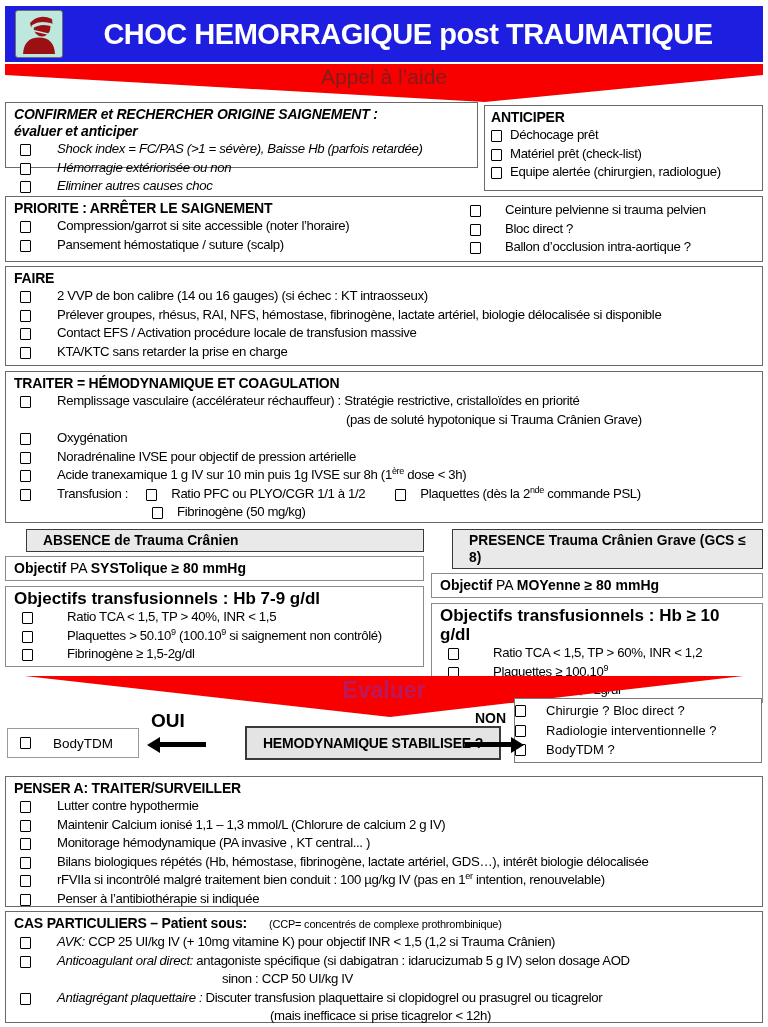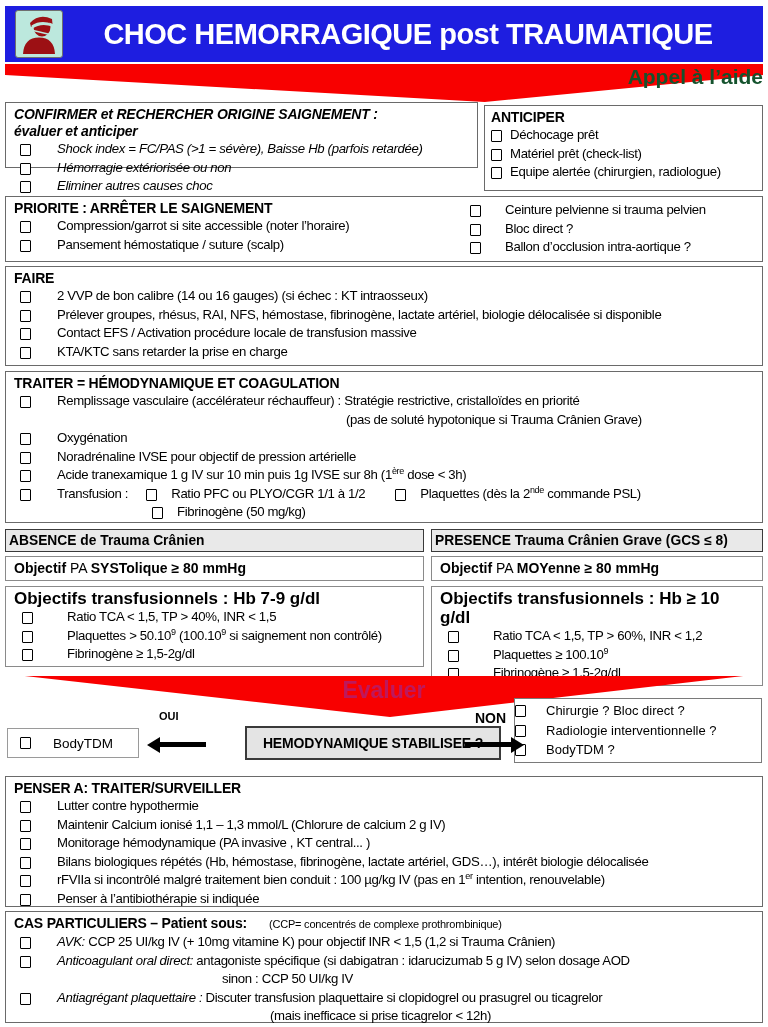--- a/index.html
+++ b/index.html
@@ -7,21 +7,21 @@
   .page{width:768px;height:1027px;box-sizing:border-box;padding:6px 5px;background:#fff;overflow:hidden;}
 
   
   .header{height:56px;background:#1e1ee0;display:flex;align-items:center;padding:14px 10px;box-sizing:border-box;}
   .icon-tile{width:46px;height:46px;background:#bce8dd;border:1px solid #6f6f6f;border-radius:3px;flex:0 0 auto;display:flex;align-items:center;justify-content:center;}
   .header-title{flex:1;text-align:center;color:#fff;font-weight:bold;font-size:29px;white-space:nowrap;letter-spacing:-0.5px;}
 
   
   .banner{position:relative;height:38px;margin-top:2px;}
   .banner svg,.evalflow .tri{position:absolute;left:0;top:0;width:100%;height:100%;}
-  .banner-text{position:relative;text-align:right;color:#14532d;font-weight:bold;font-size:21px;line-height:26px;}
+  .banner-text{position:relative;text-align:center;color:#7f1d1d;font-weight:normal;font-size:21px;line-height:26px;}
 
   
   .box{border:1.5px solid #6a6a6a;background:#fff;box-sizing:border-box;padding:3px 8px;}
   .b-title{font-weight:bold;font-size:14px;line-height:17px;letter-spacing:-0.2px;}
   .it{display:flex;align-items:flex-start;font-size:13.2px;line-height:18.5px;}
   .tight{letter-spacing:-0.35px;}
   .cb{flex:0 0 auto;width:9px;height:10px;border:1.7px solid #000;border-radius:1px;margin-top:4px;background:#fff;}
   .ml6{margin-left:6px;} .ml8{margin-left:8px;}
   .mr8{margin-right:8px;} .mr20{margin-right:20px;} .mr24{margin-right:24px;} .mr26{margin-right:26px;} .mr34{margin-right:34px;}
   sup{font-size:9px;line-height:0;}
@@ -37,35 +37,35 @@
 
   .box-faire{margin-top:4px;height:100px;}
   .box-traiter{margin-top:5px;height:152px;}
   .cont-line{padding-left:332px;font-size:13.2px;line-height:18.5px;}
   .cb-n1{margin-left:18px;margin-right:14px;}
   .cb-n2{margin-left:30px;margin-right:14px;}
   .fibri-line{padding-left:138px;}
 
   .cols{display:flex;gap:7px;margin-top:6px;height:145px;}
   .col-l{width:419px;} .col-r{flex:1;}
-  .col-head{background:#e9e9e9;border:1.6px solid #3a3a3a;font-weight:bold;font-size:13.8px;padding:2px 3px;line-height:17px;}
+  .col-head{background:#e9e9e9;border:1.6px solid #3a3a3a;font-weight:bold;font-size:13.8px;padding:2px 16px;line-height:17px;margin-left:21px;}
   .obj-box{border:1.4px solid #8a8a8a;margin-top:4px;padding:3px 8px;font-size:14px;line-height:17px;}
   .trans-box{border:1.4px solid #8a8a8a;margin-top:5px;padding:2px 8px;}
   .trans-title{font-weight:bold;font-size:17px;line-height:19px;}
 
   
   .evalflow{position:relative;height:96px;margin-top:2px;}
   .evalflow .tri{height:42px;}
   .eval-text{position:absolute;top:1px;left:0;right:0;text-align:center;color:#be185d;font-weight:bold;font-size:23px;}
   .flow-right{position:absolute;right:1px;top:22px;width:248px;border:1.5px solid #7a7a7a;background:#fff;padding:2px 0;box-sizing:border-box;}
   .flow-right .it{font-size:13px;line-height:19.5px;}
   .bodytdm{position:absolute;left:2px;top:52px;width:132px;height:30px;border:1.4px solid #9a9a9a;background:#fff;display:flex;align-items:center;font-size:13.5px;box-sizing:border-box;}
   .bodytdm .cb{margin-top:0;margin-left:12px;margin-right:22px;}
   .qbox{position:absolute;left:201px;top:50px;width:256px;height:34px;background:#e4e4e4;border:2px solid #3a3a3a;display:flex;align-items:center;justify-content:center;font-weight:bold;font-size:14px;box-sizing:border-box;letter-spacing:-0.2px;margin-left:39px;}
-  .lbl-oui{position:absolute;left:154px;top:34px;font-weight:bold;font-size:11px;}
+  .lbl-oui{position:absolute;left:146px;top:34px;font-weight:bold;font-size:19px;}
   .lbl-non{position:absolute;left:470px;top:34px;font-weight:bold;font-size:14px;}
   .arr{position:absolute;height:5px;background:#000;top:66px;}
   .arr-left{left:147px;width:54px;}
   .arr-left::before{content:'';position:absolute;left:-13px;top:-5.5px;border:8px solid transparent;border-right:13px solid #000;}
   .arr-right{left:460px;width:54px;}
   .arr-right::after{content:'';position:absolute;right:-13px;top:-5.5px;border:8px solid transparent;border-left:13px solid #000;}
 
   .box-penser{margin-top:4px;height:131px;}
   .box-cas{margin-top:4px;height:112px;}
   .cas-note{font-weight:normal;font-size:11px;letter-spacing:-0.2px;margin-left:22px;}

